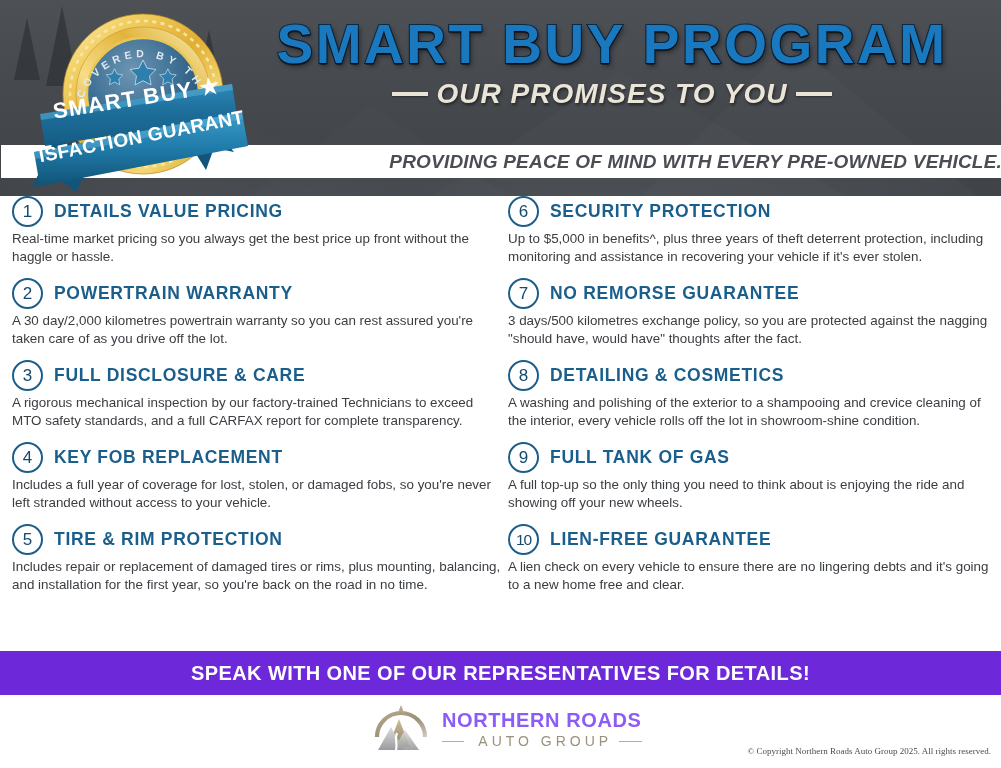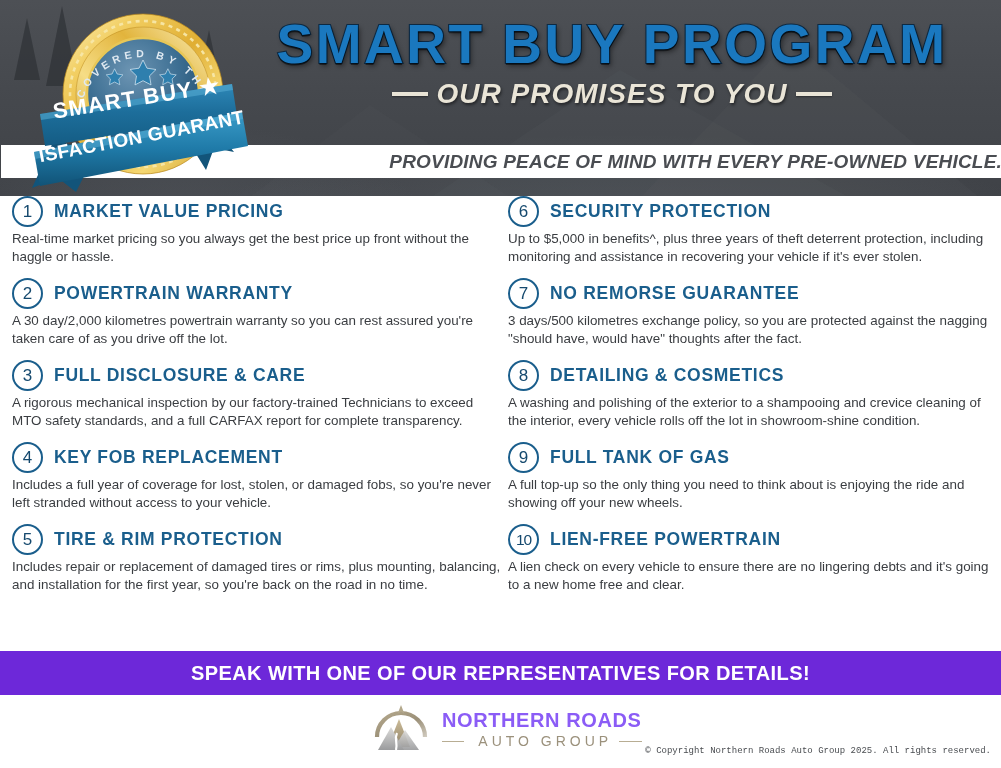--- a/index.html
+++ b/index.html
@@ -259,21 +259,21 @@
     font-family: Liberation Sans, sans-serif;
     font-size: 14px;
     letter-spacing: 4px;
     color: #9b917c;
     white-space: nowrap;
     margin-left: 7px;
   }
   .copyright {
     position: absolute;
     right: 10px; top: 51px;
-    font-family: Liberation Mono, monospace;
+    font-family: Liberation Serif, serif;
     font-size: 9px;
     color: #4a4d51;
     white-space: nowrap;
   }
 </style>
 </head>
 <body>
 
 <div id="page">
 
@@ -377,21 +377,21 @@
     </svg>
   </div>
 
   <div class="content">
 
     <div class="col col-left">
 
       <div class="promise">
         <div class="p-head">
           <div class="num">1</div>
-          <div class="p-title">MARKET VALUE PRICING</div>
+          <div class="p-title">DETAILS VALUE PRICING</div>
         </div>
         <div class="p-body">Real-time market pricing so you always get the best price up front without the haggle or hassle.</div>
       </div>
 
       <div class="promise">
         <div class="p-head">
           <div class="num">2</div>
           <div class="p-title">POWERTRAIN WARRANTY</div>
         </div>
         <div class="p-body">A 30 day/2,000 kilometres powertrain warranty so you can rest assured you're taken care of as you drive off the lot.</div>
@@ -453,21 +453,21 @@
         <div class="p-head">
           <div class="num">9</div>
           <div class="p-title">FULL TANK OF GAS</div>
         </div>
         <div class="p-body">A full top-up so the only thing you need to think about is enjoying the ride and showing off your new wheels.</div>
       </div>
 
       <div class="promise">
         <div class="p-head">
           <div class="num wide">10</div>
-          <div class="p-title">LIEN-FREE POWERTRAIN</div>
+          <div class="p-title">LIEN-FREE GUARANTEE</div>
         </div>
         <div class="p-body">A lien check on every vehicle to ensure there are no lingering debts and it's going to a new home free and clear.</div>
       </div>
 
     </div>
 
     <div class="footnote">^ Terms and conditions apply.</div>
   </div>
 
   <div class="cta-band">

